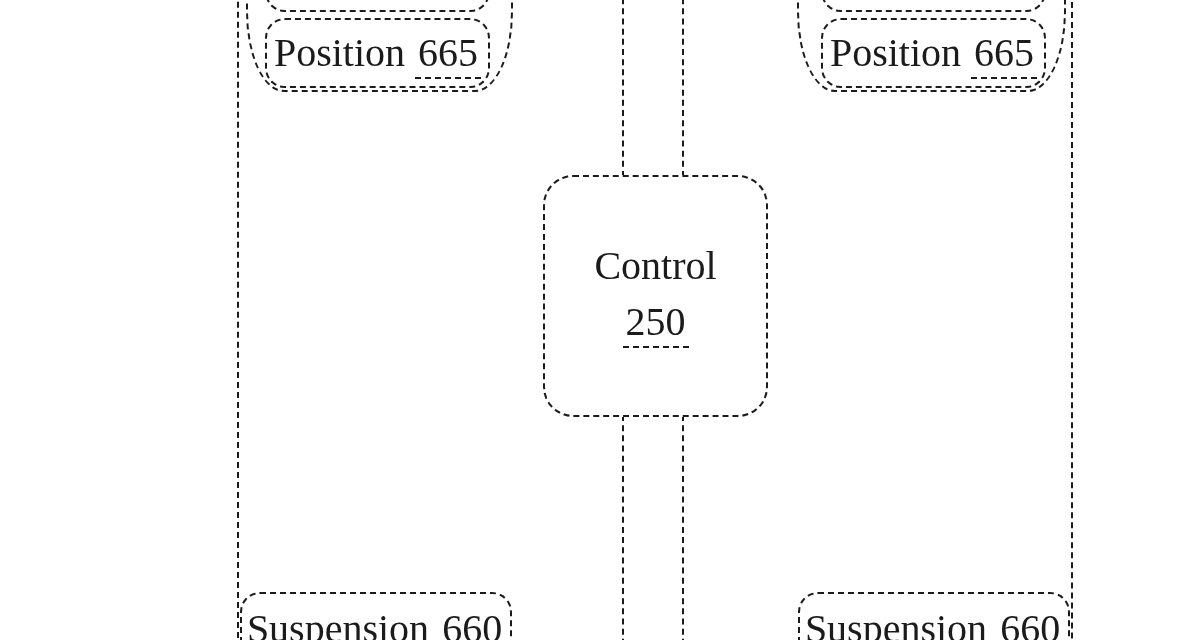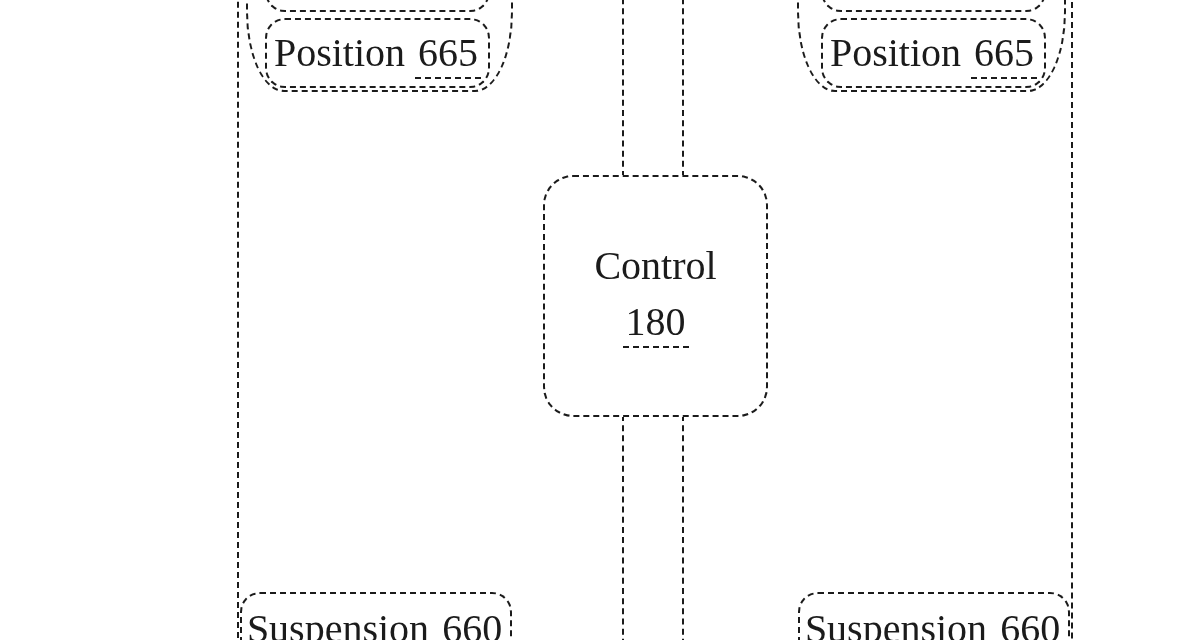--- a/index.html
+++ b/index.html
@@ -117,21 +117,21 @@
   <div class="outline group group-right"></div>
   <div class="outline sliver sliver-right"></div>
   <div class="outline label-box pos pos-right">
     <span>
       <span>Position</span><span class="ref inline-ref">665</span>
     </span>
   </div>
 
   <div class="outline label-box control">
     <span>Control</span>
-    <span class="ref">180</span>
+    <span class="ref">250</span>
   </div>
 
   <div class="outline label-box susp susp-left">
     <span>
       <span>Suspension</span><span class="ref inline-ref">660</span>
     </span>
   </div>
   <div class="outline label-box susp susp-right">
     <span>
       <span>Suspension</span><span class="ref inline-ref">660</span>

